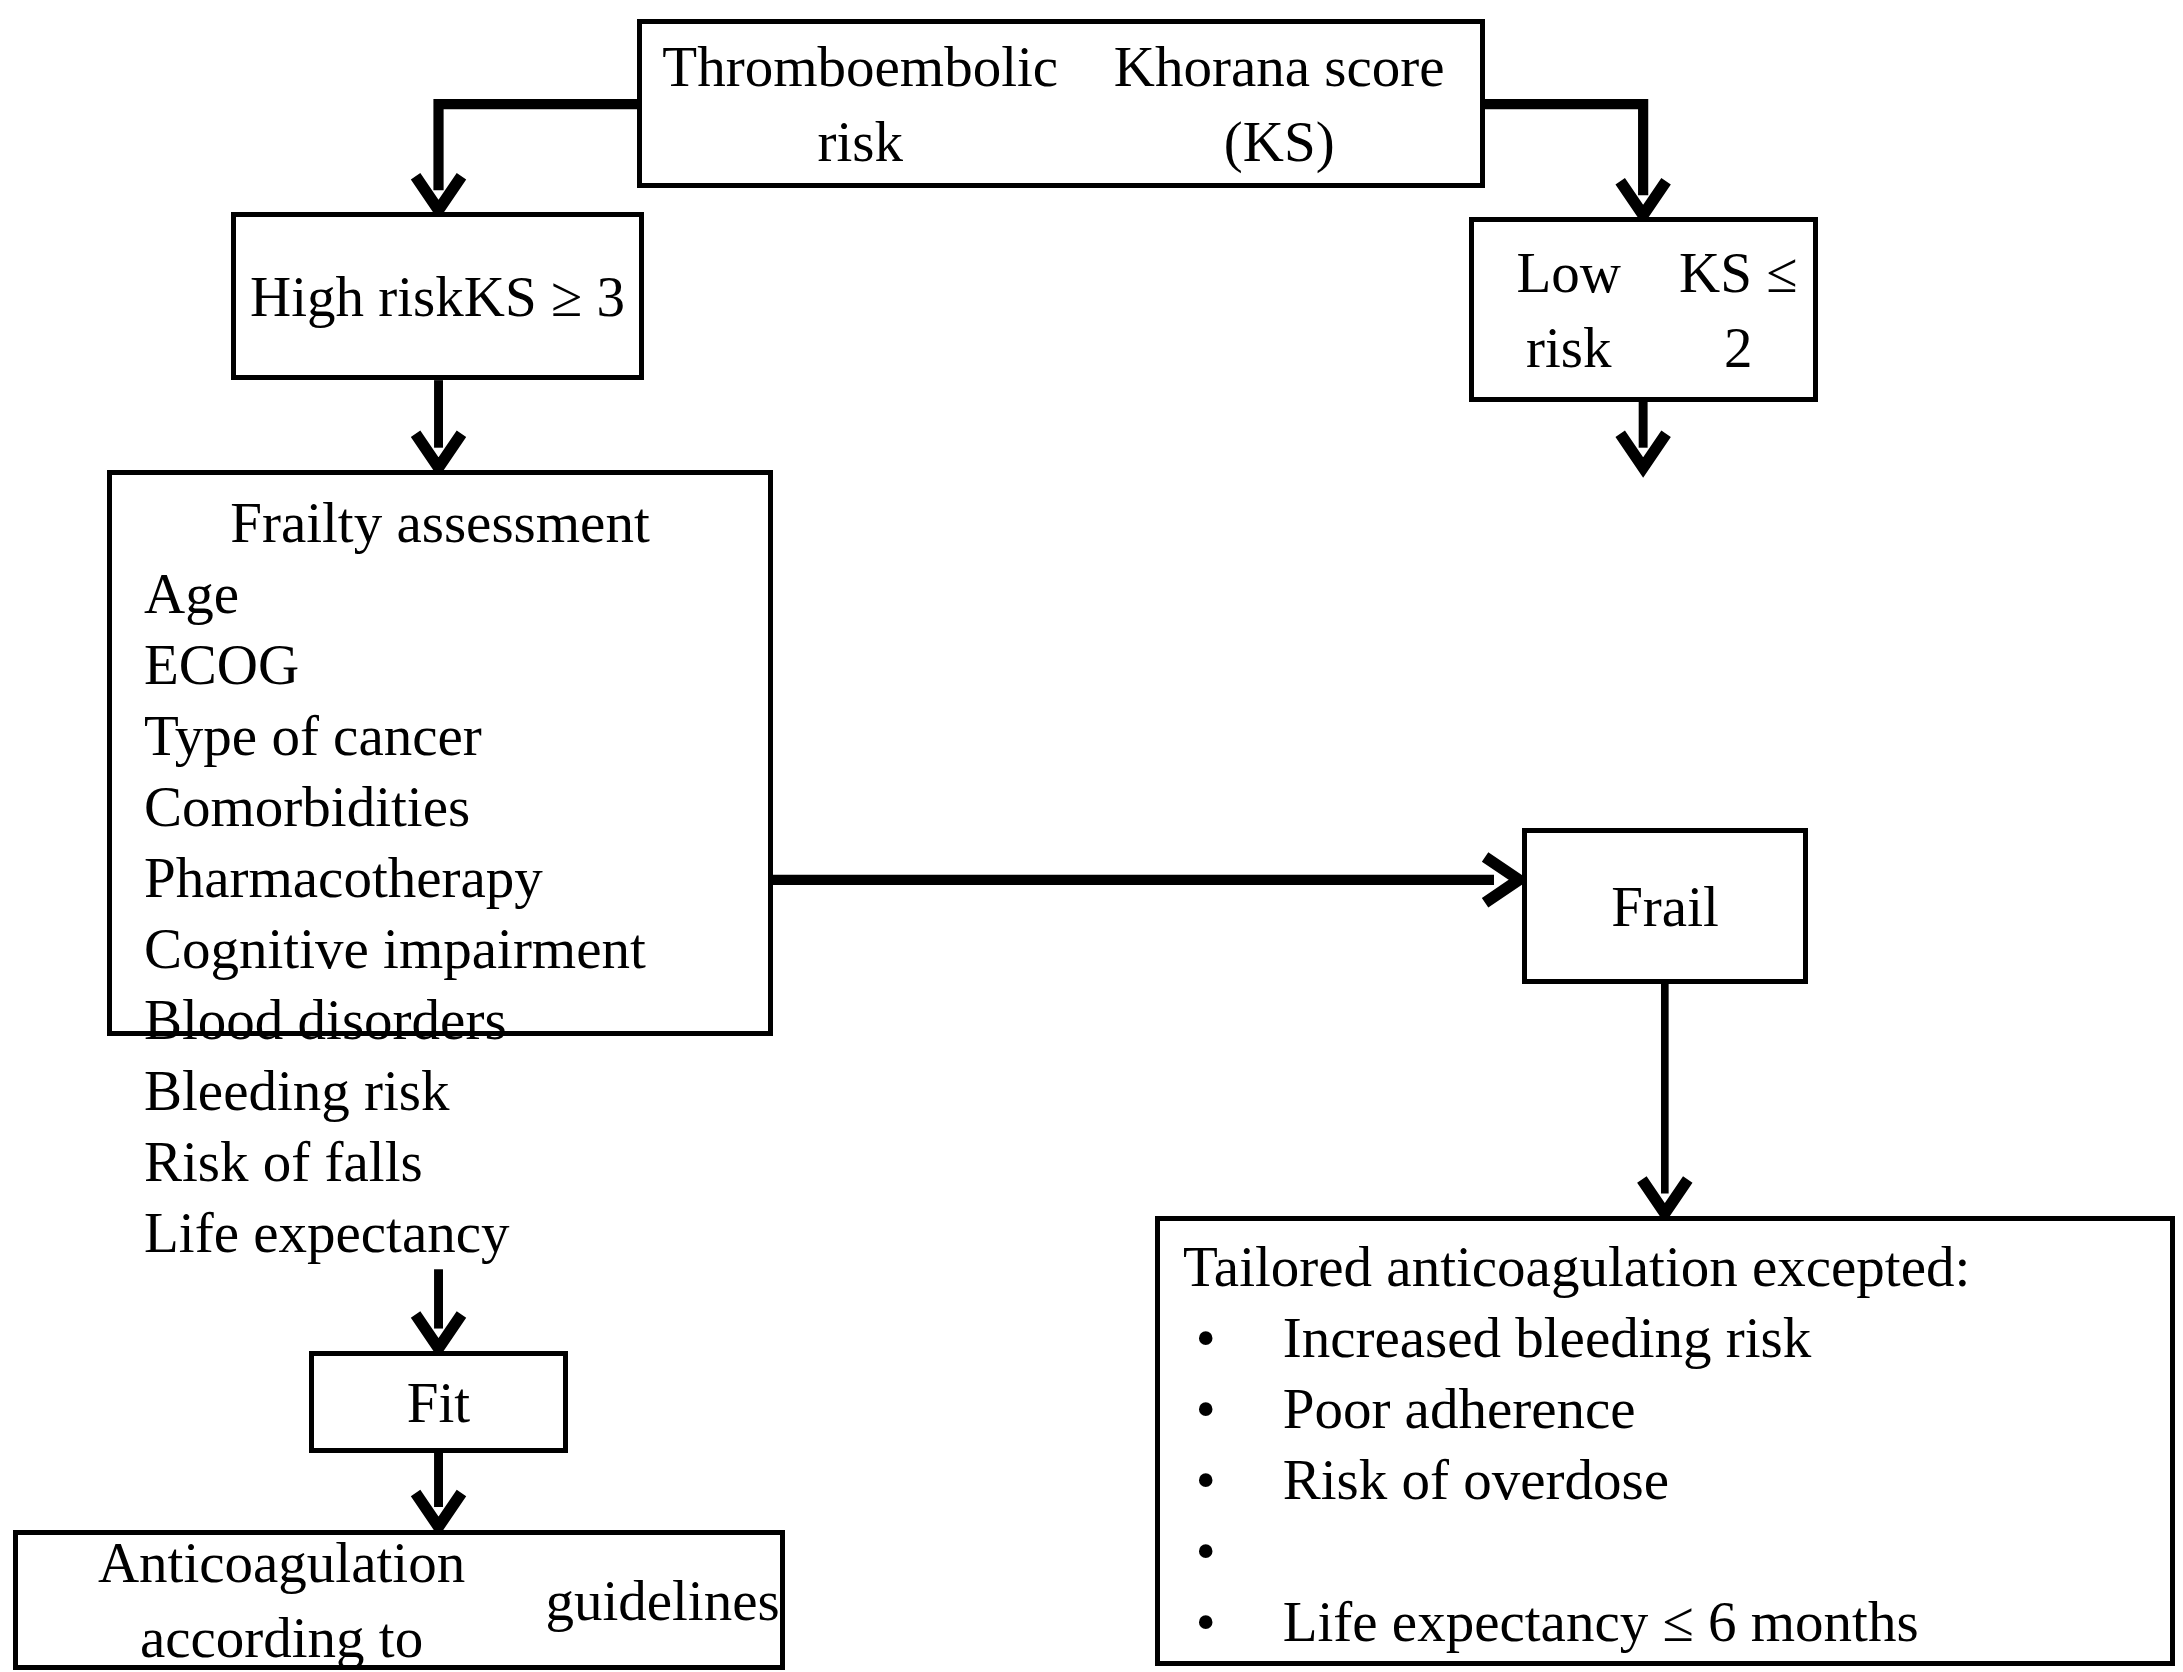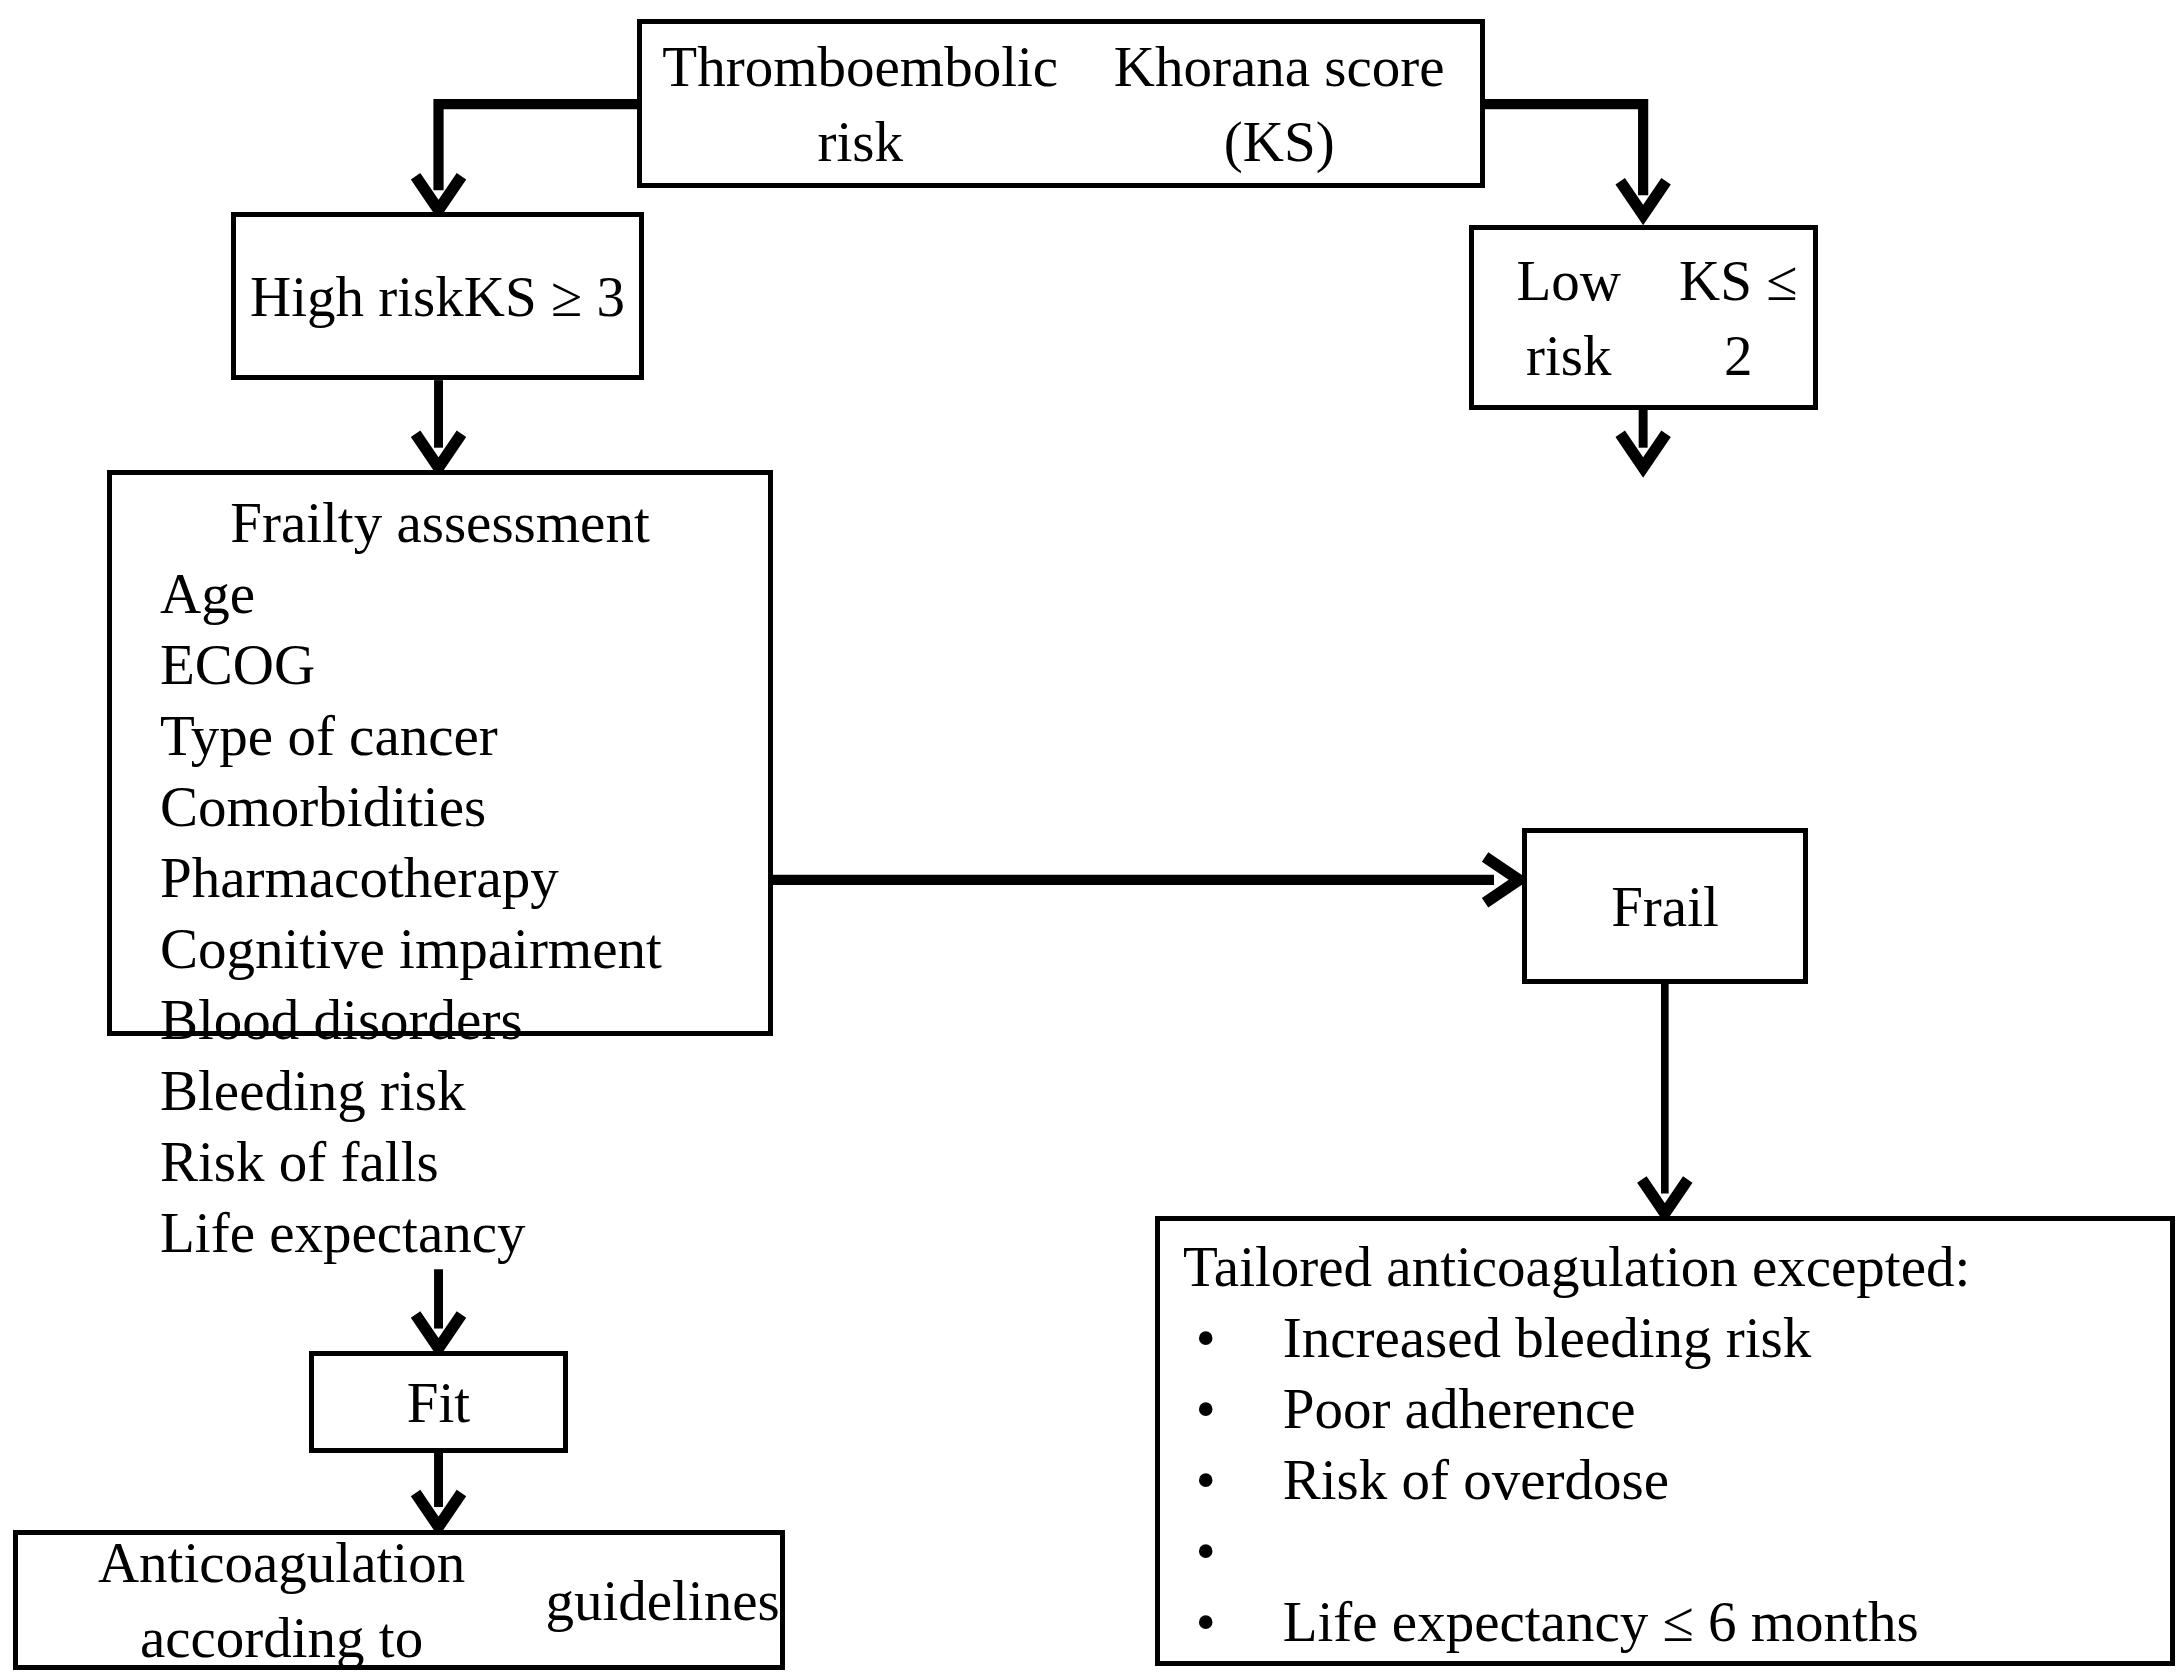--- a/index.html
+++ b/index.html
@@ -32,21 +32,21 @@
     line-height: 75px;
   }
   .center {
     display: flex;
     align-items: center;
     justify-content: center;
     text-align: center;
   }
   .frailty-box { padding-top: 11.5px; }
   .ftitle { text-align: center; line-height: 71px; }
-  .flist { padding-left: 48px; }
+  .flist { padding-left: 32px; }
   .fitem { line-height: 71px; text-align: left; }
   .tailored-box { padding: 10.2px 12.7px 0 23px; }
   .ttitle { line-height: 71px; text-align: left; }
   .trow { display: flex; line-height: 71px; padding-left: 12.7px; }
   .tbullet { width: 87px; flex: 0 0 87px; }
   .ttext { flex: 1; text-align: left; }
 </style>
 </head>
 <body>
 
@@ -90,21 +90,21 @@
   <div class="box center" style="left:637px; top:19px; width:848px; height:169px;">
     <div>Thromboembolic risk</div>
     <div>Khorana score (KS)</div>
   </div>
 
   <div class="box center" style="left:231px; top:212px; width:413px; height:168px;">
     <div>High risk</div>
     <div>KS ≥ 3</div>
   </div>
 
-  <div class="box center" style="left:1469px; top:217px; width:349px; height:185px;margin-top:8px;">
+  <div class="box center" style="left:1469px; top:217px; width:349px; height:185px;">
     <div>Low risk</div>
     <div>KS ≤ 2</div>
   </div>
 
 
   <div class="box frailty-box" style="left:107px; top:470px; width:666px; height:566px;">
     <div class="ftitle">Frailty assessment</div>
     <div class="flist">
       <div class="fitem">Age</div>
       <div class="fitem">ECOG</div>

